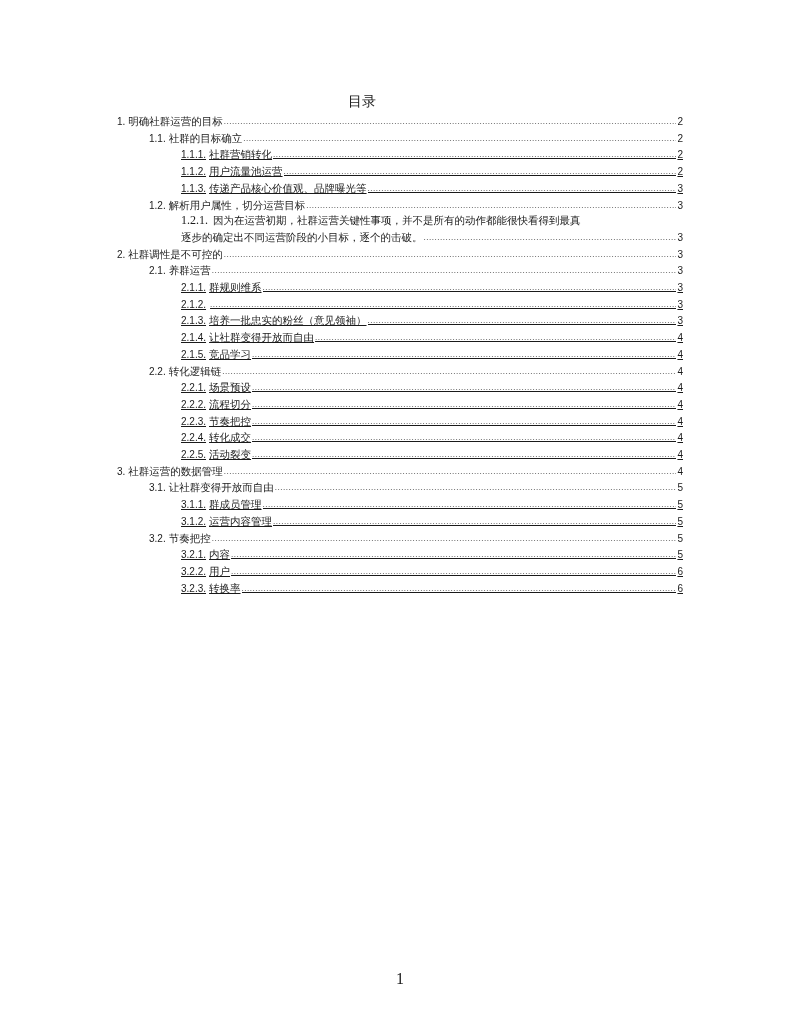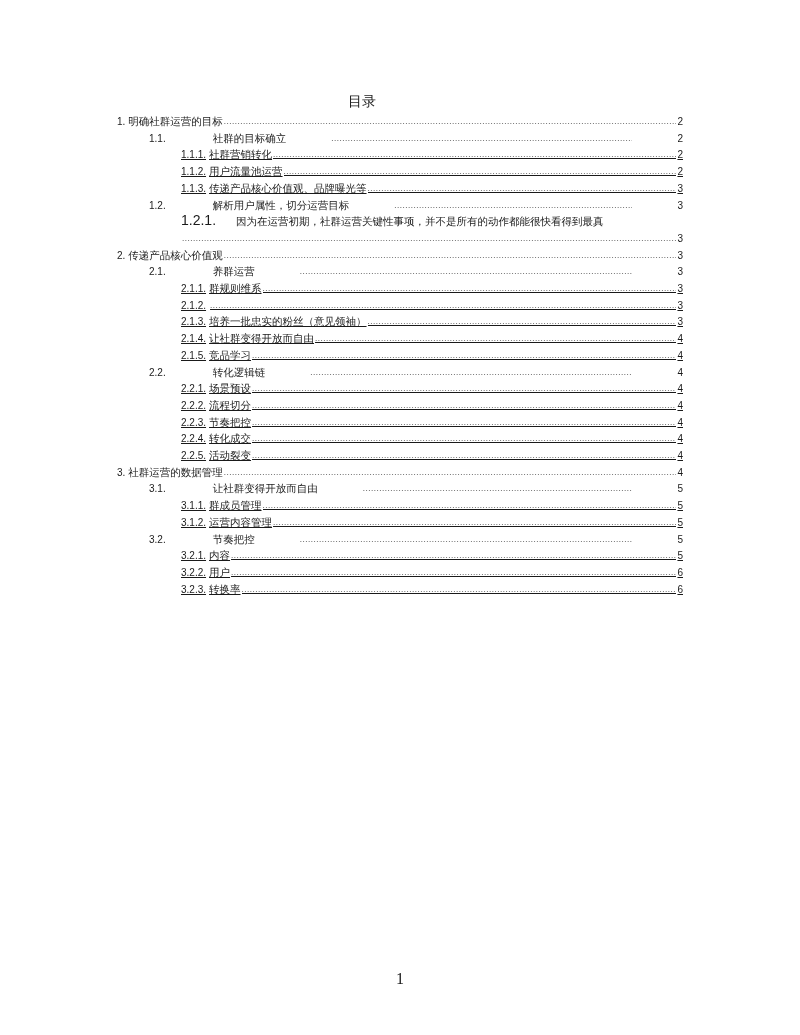--- a/index.html
+++ b/index.html
@@ -8,29 +8,29 @@
   .title { position: absolute; top: 93px; left: 0; width: 724px; text-align: center;
            font-size: 14px; line-height: 18px; }
   .toc { position: absolute; top: 113px; left: 117px; width: 566px; }
   .entry { display: flex; align-items: flex-end; font-size: 10.5px; line-height: 15.7px; white-space: nowrap; }
   .entry .num { font-family: "Liberation Sans", "DejaVu Sans", sans-serif; font-size: 10px; margin-right: 3px; }
   .entry .text { }
   .entry .leader { flex: 1; overflow: hidden; margin: 0 1px; }
   .entry .leader::before { content: "................................................................................................................................................................................................................................................................................"; letter-spacing: 0.5px; font-size: 9px; color: #333; }
   .entry .page { font-family: "Liberation Sans", "DejaVu Sans", sans-serif; font-size: 10px; }
   .lvl1 { padding-left: 0; }
-  .lvl2 { padding-left: 32px; gap: 44px; }
+  .lvl2 { padding-left: 32px; }
   .lvl3 { padding-left: 64px; text-decoration: underline; }
   .multi { display: block; padding-left: 64px; font-size: 10.5px; line-height: 15.7px; }
   .multi .line { display: block; white-space: nowrap; }
   .multi .line.cont { }
   .multi .lastline { display: flex; align-items: flex-end; white-space: nowrap; }
   .multi .lastline .leader { flex: 1; overflow: hidden; margin: 0 1px; }
   .multi .lastline .leader::before { content: "................................................................................................................................................................................................................................................................................"; letter-spacing: 0.5px; font-size: 9px; color: #333; }
-  .multi .num { font-family: Liberation Sans, sans-serif; font-size: 14px; margin-right: 20px; }
+  .multi .num { font-family: Liberation Serif, serif; font-size: 12px; margin-right: 5px; }
   .multi .page { font-family: "Liberation Sans", "DejaVu Sans", sans-serif; font-size: 10px; }
   .page-number { position: absolute; top: 970px; left: 0; width: 800px; text-align: center; font-size: 16px; }
 </style>
 </head>
 <body>
 
 <div class="title">目录</div>
 
 <div class="toc">
 
@@ -72,28 +72,29 @@
   <div class="entry lvl2">
     <span class="num">1.2.</span>
     <span class="text">解析用户属性，切分运营目标</span>
     <span class="leader"></span>
     <span class="page">3</span>
   </div>
 
   <div class="multi">
     <span class="line"><span class="num">1.2.1.</span><span>因为在运营初期，社群运营关键性事项，并不是所有的动作都能很快看得到最真</span></span>
     <div class="lastline">
+      <span>逐步的确定出不同运营阶段的小目标，逐个的击破。</span>
       <span class="leader"></span>
       <span class="page">3</span>
     </div>
   </div>
 
   <div class="entry lvl1">
     <span class="num">2.</span>
-    <span class="text">传递产品核心价值观</span>
+    <span class="text">社群调性是不可控的</span>
     <span class="leader"></span>
     <span class="page">3</span>
   </div>
 
   <div class="entry lvl2">
     <span class="num">2.1.</span>
     <span class="text">养群运营</span>
     <span class="leader"></span>
     <span class="page">3</span>
   </div>

